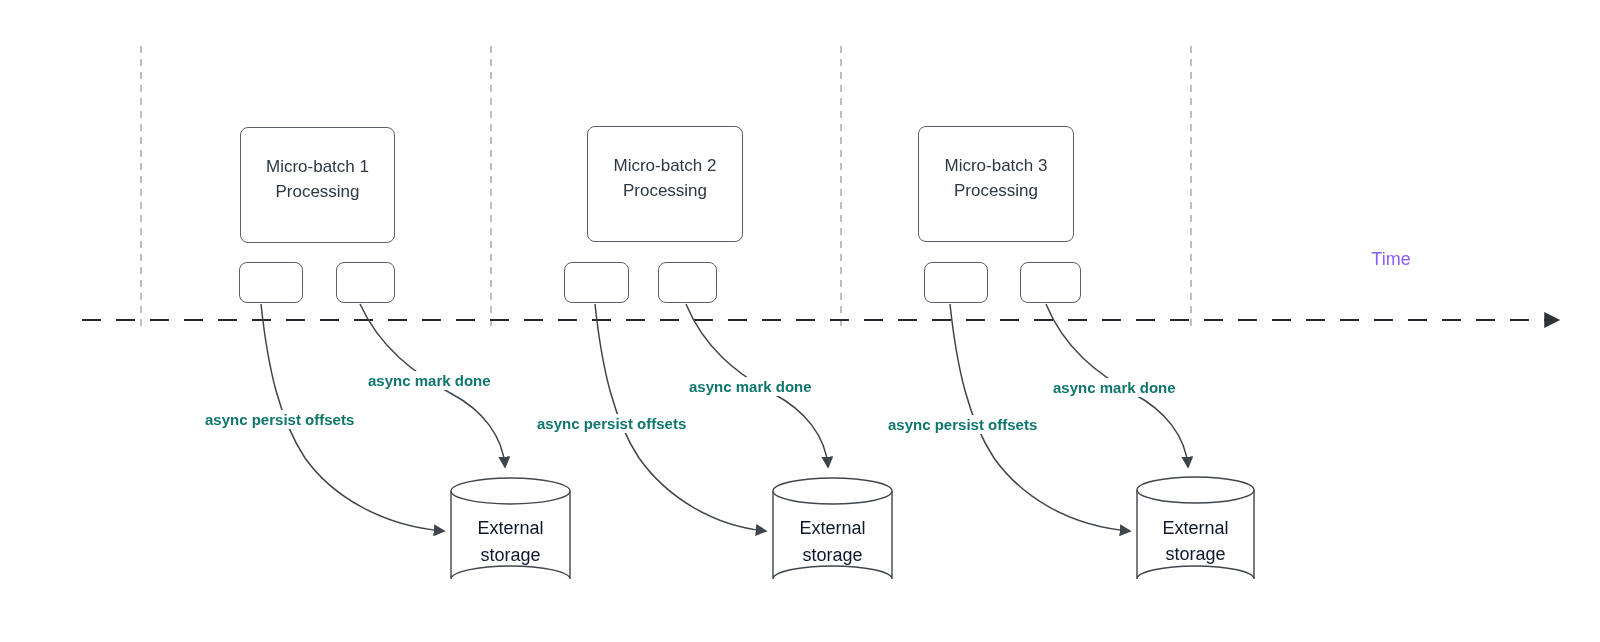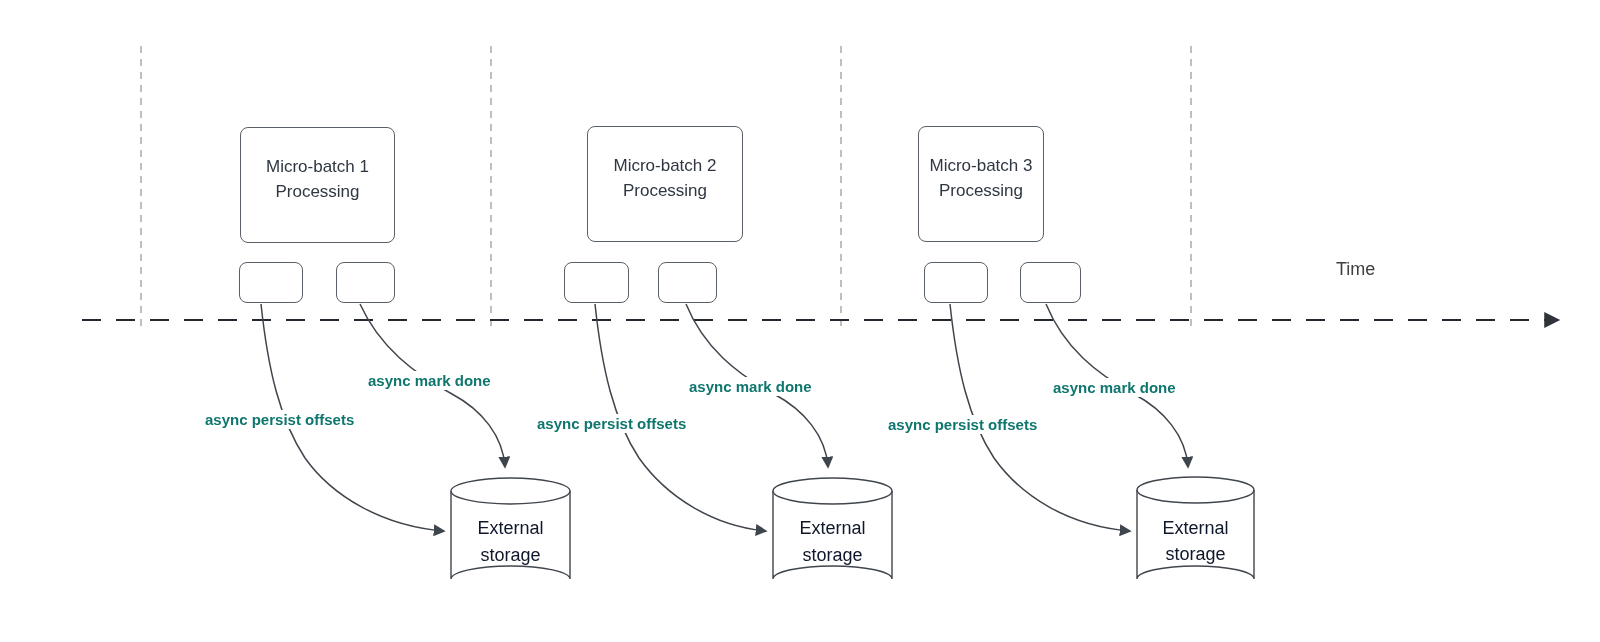--- a/index.html
+++ b/index.html
@@ -28,21 +28,21 @@
     color:#2e3742;
     font-size:17px;
     line-height:1.45;
     padding-bottom:10px;
   }
   .big{width:155px;height:116px;}
   .small{width:64px;height:41px;}
 
   .g1-box{left:240px;top:127px;}
   .g2-box{left:560px;top:126px;width:156px;margin-left:27px;}
-  .g3-box{left:918px;top:126px;width:126px;}
+  .g3-box{left:918px;top:126px;width:156px;}
 
   .g1-s1{left:239px;top:262px;}
   .g1-s2{left:336px;top:262px;width:59px;}
   .g2-s1{left:564px;top:262px;width:65px;}
   .g2-s2{left:658px;top:262px;width:59px;}
   .g3-s1{left:924px;top:262px;}
   .g3-s2{left:1020px;top:262px;width:61px;}
 
   
   .ann{
@@ -73,23 +73,23 @@
     font-size:18px;
     line-height:1.45;
   }
   .g1-storage{left:451px;top:491px;width:119px;height:101px;}
   .g2-storage{left:773px;top:491px;width:119px;height:101px;}
   .g3-storage{left:1137px;top:490px;width:117px;height:102px;}
 
   .time-label{
     position:absolute;
     z-index:2;
-    left:1336px;top:259px;width:110px;
-    text-align:left;
-    color:#404040;
+    left:1336px;top:249px;width:110px;
+    text-align:center;
+    color:#8b5cf6;
     font-size:18px;
   }
 </style>
 </head>
 <body>
 
 <div class="canvas">
 
   <svg class="layer" width="1600" height="642" viewBox="0 0 1600 642">
     <defs>

